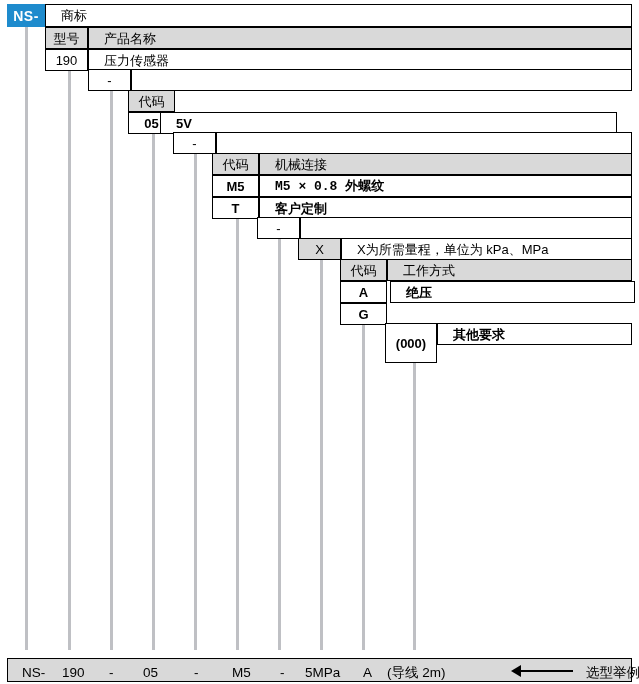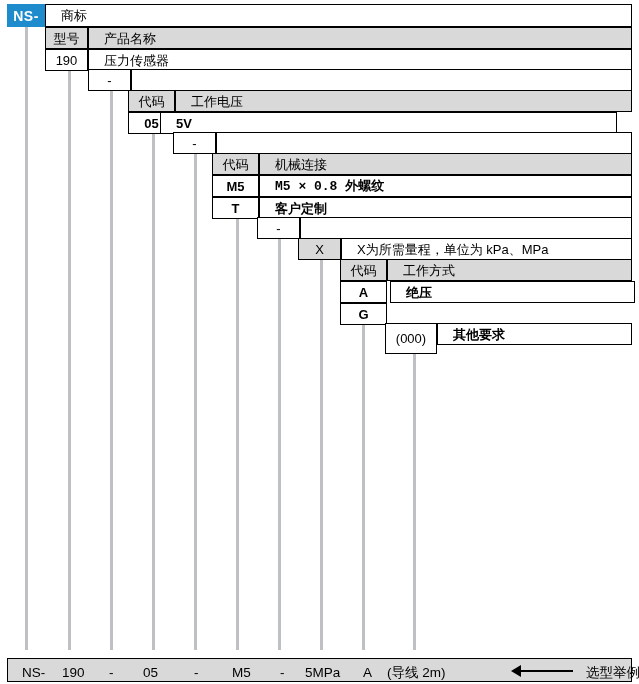--- a/index.html
+++ b/index.html
@@ -97,21 +97,20 @@
   <div class="cell hdr ctr" style="left:45px;top:27px;width:43px;height:22px;">型号</div>
   <div class="cell hdr lft" style="left:88px;top:27px;width:544px;height:22px;">产品名称</div>
 
   <div class="cell ctr" style="left:45px;top:49px;width:43px;height:22px;">190</div>
   <div class="cell lft" style="left:88px;top:49px;width:544px;height:22px;">压力传感器</div>
 
   <div class="cell ctr" style="left:88px;top:69px;width:43px;height:22px;">-</div>
   <div class="cell lft" style="left:131px;top:69px;width:501px;height:22px;"></div>
 
   <div class="cell hdr ctr" style="left:128px;top:90px;width:47px;height:22px;">代码</div>
-  <div class="cell hdr lft" style="left:175px;top:90px;width:457px;height:22px;">工作电压</div>
 
   <div class="cell ctr bold" style="left:128px;top:112px;width:47px;height:22px;">05</div>
   <div class="cell lft bold" style="left:160px;top:112px;width:457px;height:22px;">5V</div>
 
   <div class="cell ctr" style="left:173px;top:132px;width:43px;height:22px;">-</div>
   <div class="cell lft" style="left:216px;top:132px;width:416px;height:22px;"></div>
 
   <div class="cell hdr ctr" style="left:212px;top:153px;width:47px;height:22px;">代码</div>
   <div class="cell hdr lft" style="left:259px;top:153px;width:373px;height:22px;">机械连接</div>
 
@@ -128,21 +127,21 @@
   <div class="cell lft" style="left:341px;top:238px;width:291px;height:22px;">X为所需量程，单位为 kPa、MPa</div>
 
   <div class="cell hdr ctr" style="left:340px;top:259px;width:47px;height:22px;">代码</div>
   <div class="cell hdr lft" style="left:387px;top:259px;width:245px;height:22px;">工作方式</div>
 
   <div class="cell ctr bold" style="left:340px;top:281px;width:47px;height:22px;">A</div>
   <div class="cell lft bold" style="left:390px;top:281px;width:245px;height:22px;">绝压</div>
 
   <div class="cell ctr bold" style="left:340px;top:303px;width:47px;height:22px;">G</div>
 
-  <div class="cell ctr" style="left:385px;top:323px;width:52px;height:31px;">(000)</div>
+  <div class="cell ctr" style="left:385px;top:323px;width:52px;height:40px;font-weight:bold;">(000)</div>
   <div class="cell lft bold" style="left:437px;top:323px;width:195px;height:22px;">其他要求</div>
 
   <div class="sumbar" style="left:7px;top:658px;width:625px;height:24px;">
 
     <span class="sumtok" style="left:14px;">NS-</span>
     <span class="sumtok" style="left:54px;">190</span>
     <span class="sumtok" style="left:101px;">-</span>
     <span class="sumtok" style="left:135px;">05</span>
     <span class="sumtok" style="left:186px;">-</span>
     <span class="sumtok" style="left:224px;">M5</span>

